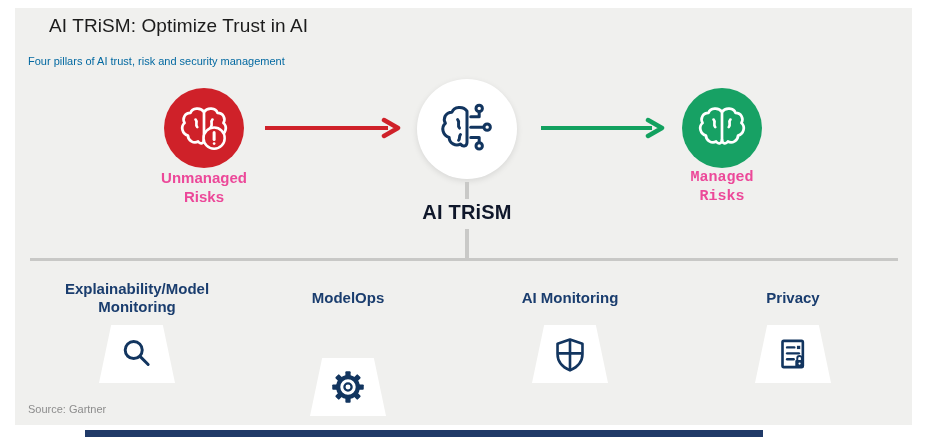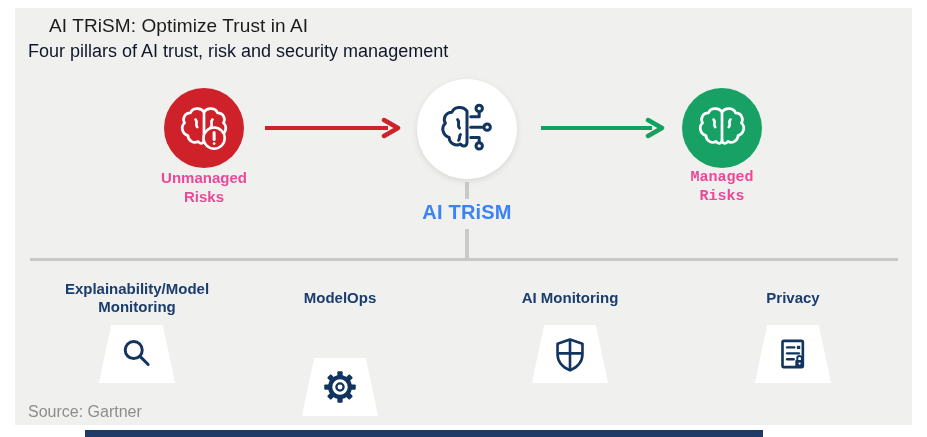--- a/index.html
+++ b/index.html
@@ -2,51 +2,51 @@
 <html><head>
 <meta charset="utf-8">
 <style>
   * { margin:0; padding:0; box-sizing:border-box; }
   html,body { background:#ffffff; }
   body { font-family:"Liberation Sans", sans-serif; }
   .stage { position:relative; width:927px; height:437px; background:#ffffff; overflow:hidden; }
   .panel { position:absolute; left:15px; top:8px; width:897px; height:417px; background:#f0f0ee; }
 
   .title { position:absolute; left:28px; top:15px; font-size:19px; font-weight:400; color:#1c1c1c; letter-spacing:.1px;margin-left:21px; }
-  .subtitle { position:absolute; left:28px; top:41px; font-size:18px; color:#0f172a; }
+  .subtitle { position:absolute; left:28px; top:55px; font-size:11px; color:#0369a1; }
 
   .circle { position:absolute; border-radius:50%; display:flex; align-items:center; justify-content:center; }
   .circle.red { left:164px; top:88px; width:80px; height:80px; background:#cf2129; }
   .circle.white { left:417px; top:79px; width:100px; height:100px; background:#ffffff; box-shadow:0 2px 6px rgba(0,0,0,.10); }
   .circle.green { left:682px; top:88px; width:80px; height:80px; background:#17a164; }
 
   .node-label { position:absolute; width:120px; text-align:center; font-size:15px; font-weight:700; color:#ec4899; line-height:1.25; }
   .node-label.left { left:144px; top:169px; }
   .node-label.right { left:662px; top:169px;font-family:Liberation Mono, monospace; }
 
   .arrow { position:absolute; top:117px; }
   .arrow.red { left:262px; }
   .arrow.green { left:538px; }
 
   .connector { position:absolute; left:465px; width:4px; background:#c9c9c7; }
   .connector.top { top:182px; height:17px; }
   .connector.bottom { top:229px; height:30px; }
-  .trism-label { position:absolute; left:397px; top:201px; width:140px; text-align:center; font-size:20px; font-weight:700; color:#3b82f6; letter-spacing:.2px; }
+  .trism-label { position:absolute; left:397px; top:201px; width:140px; text-align:center; font-size:20px; font-weight:700; color:#0f172a; letter-spacing:.2px; }
 
   .divider { position:absolute; left:30px; top:258px; width:868px; height:3px; background:#c8c8c6; }
 
   .pillar { position:absolute; top:278px; width:200px; display:flex; flex-direction:column; align-items:center; }
   .pillar.p1 { left:37px; }
-  .pillar.p2 { left:240px;gap:33px; }
+  .pillar.p2 { left:248px;gap:33px; }
   .pillar.p3 { left:470px; }
   .pillar.p4 { left:693px; }
   .pillar-label { height:40px; display:flex; flex-direction:column; justify-content:center; text-align:center; font-size:15px; font-weight:700; color:#1a3d6e; line-height:1.22; }
   .trapezoid { margin-top:7px; width:76px; height:58px; background:#ffffff; clip-path:polygon(16% 0, 84% 0, 100% 100%, 0 100%); display:flex; align-items:center; justify-content:center; }
 
-  .source { position:absolute; left:28px; top:403px; font-size:16px; color:#8d8d8d; }
+  .source { position:absolute; left:28px; top:403px; font-size:11px; color:#8d8d8d; }
   .footer-bar { position:absolute; left:85px; top:430px; width:678px; height:7px; background:#203a68; }
 
   svg { display:block; }
 </style>
 </head>
 <body>
 
 <div class="stage">
   <div class="panel"></div>
 

